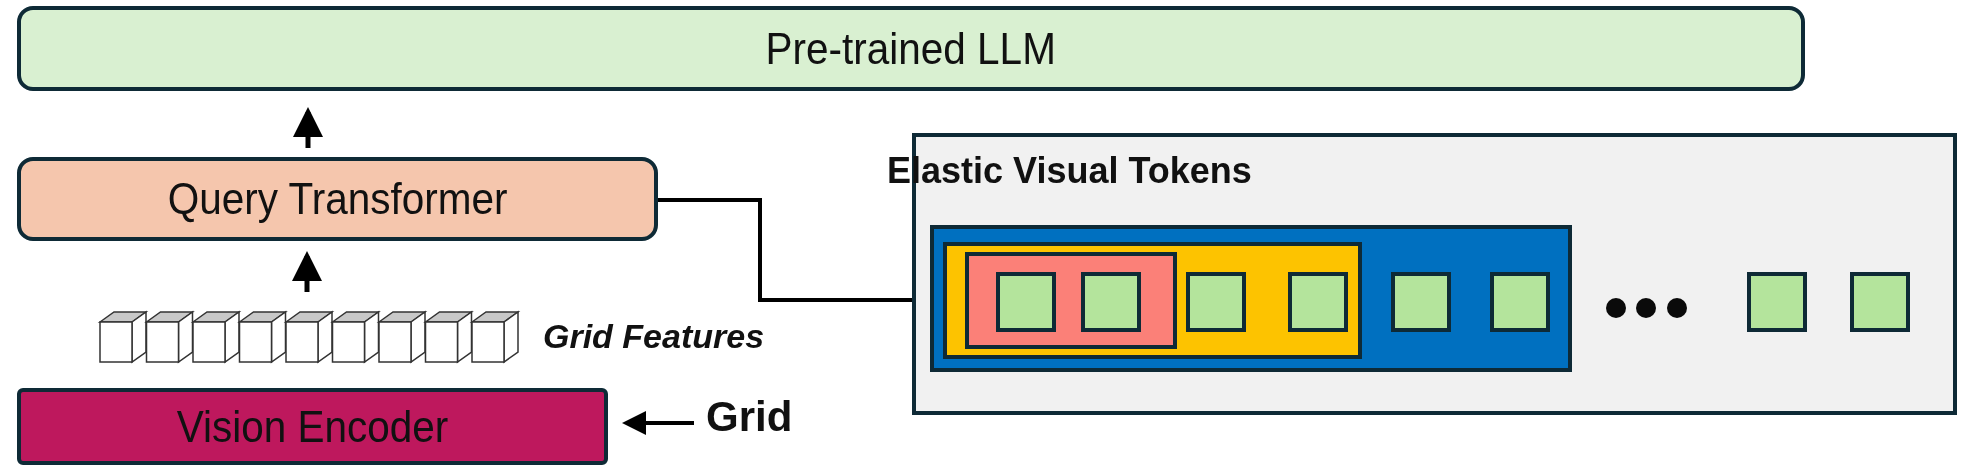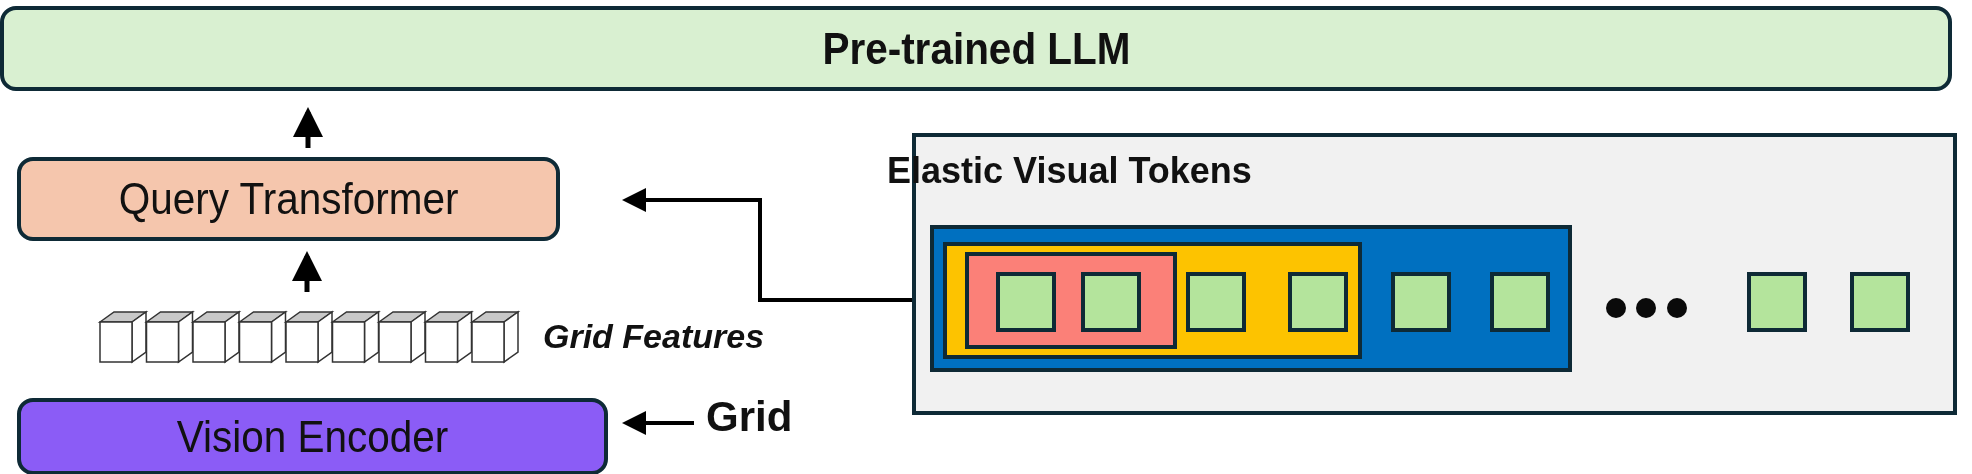--- a/index.html
+++ b/index.html
@@ -1,22 +1,22 @@
 <!DOCTYPE html>
 <html><head>
 <meta charset="utf-8">
 <style>
   html,body{margin:0;padding:0;background:#fff;}
   body{width:1972px;height:474px;position:relative;overflow:hidden;font-family:"Liberation Sans",sans-serif;}
   .abs{position:absolute;box-sizing:border-box;}
   .rbox{border:4px solid #0e2a36;border-radius:16px;display:flex;align-items:center;justify-content:center;color:#111;font-size:44px;transform-origin:center;}
   .rbox span{display:inline-block;transform:scaleX(0.92);}
-  #llm{left:0;top:6px;width:1952px;height:85px;background:#d9f0d1;font-weight:bold;}
-  #qt{left:17px;top:157px;width:543px;height:84px;background:#f5c6ad;}
-  #ve{left:17px;top:398px;width:591px;height:77px;background:#8b5cf6;}
+  #llm{left:17px;top:6px;width:1788px;height:85px;background:#d9f0d1;}
+  #qt{left:17px;top:157px;width:641px;height:84px;background:#f5c6ad;}
+  #ve{left:17px;top:388px;width:591px;height:77px;background:#be185d;border-radius:6px;}
   .lbl{font-weight:bold;color:#111;white-space:nowrap;}
   #gf{left:543px;top:317px;font-size:34px;font-style:italic;}
   #img{left:706px;top:393px;font-size:42px;}
   #panel{left:912px;top:133px;width:1045px;height:282px;background:#f1f1f1;border:4px solid #0e2a36;}
   #ptitle{left:887px;top:150px;font-size:36px;}
   .blk{border:4px solid #0e2a36;}
   #blue{left:930px;top:225px;width:642px;height:147px;background:#0070c0;}
   #yellow{left:943px;top:242px;width:419px;height:117px;background:#fdc300;}
   #red{left:965px;top:252px;width:212px;height:97px;background:#fb8078;}
   .tok{width:60px;height:60px;background:#b4e49c;border:4px solid #0e2a36;top:272px;}

